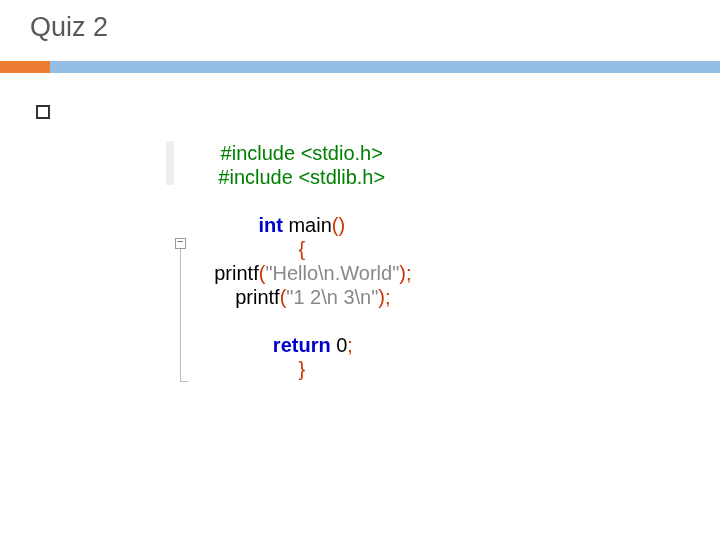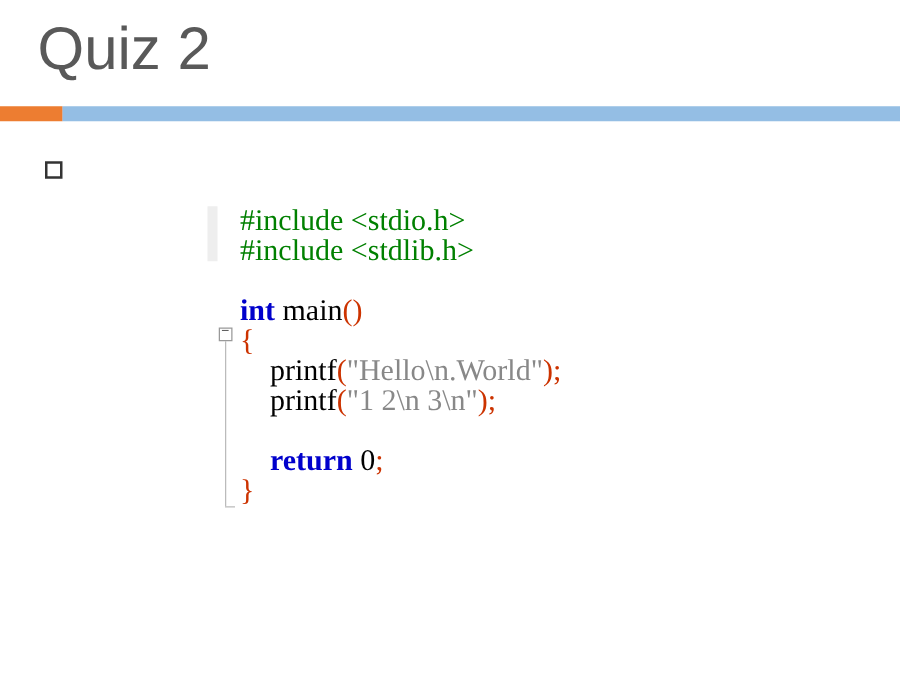--- a/index.html
+++ b/index.html
@@ -5,21 +5,21 @@
   * { margin: 0; padding: 0; box-sizing: border-box; }
   body {
     width: 720px;
     height: 540px;
     background: #ffffff;
     font-family: Arial, sans-serif;
     position: relative;
     overflow: hidden;
   }
   .title {
-    font-size: 48px;
+    font-size: 27px;
     color: #595959;
     padding: 12px 0 0 30px;
     font-weight: normal;
   }
   .divider-row {
     display: flex;
     margin-top: 18px;
     height: 12px;
   }
   .divider-orange {
@@ -92,24 +92,25 @@
     background: #bbb;
   }
   .fold-end {
     position: absolute;
     left: 6px;
     width: 8px;
     height: 1px;
     background: #bbb;
   }
   .code {
-    font-family: Liberation Serif, serif;
-    font-size: 24px;
+    font-family: Liberation Sans, sans-serif;
+    font-size: 20px;
     line-height: 24px;
     white-space: pre;
+    text-align: center;
   }
   .kw { color: #0000cc; font-weight: bold; }
   .pp { color: #008000; }
   .str { color: #888888; }
   .br { color: #cc3300; }
   .fn { color: #000; }
   .pl { color: #000; }
 </style>
 </head>
 <body>

